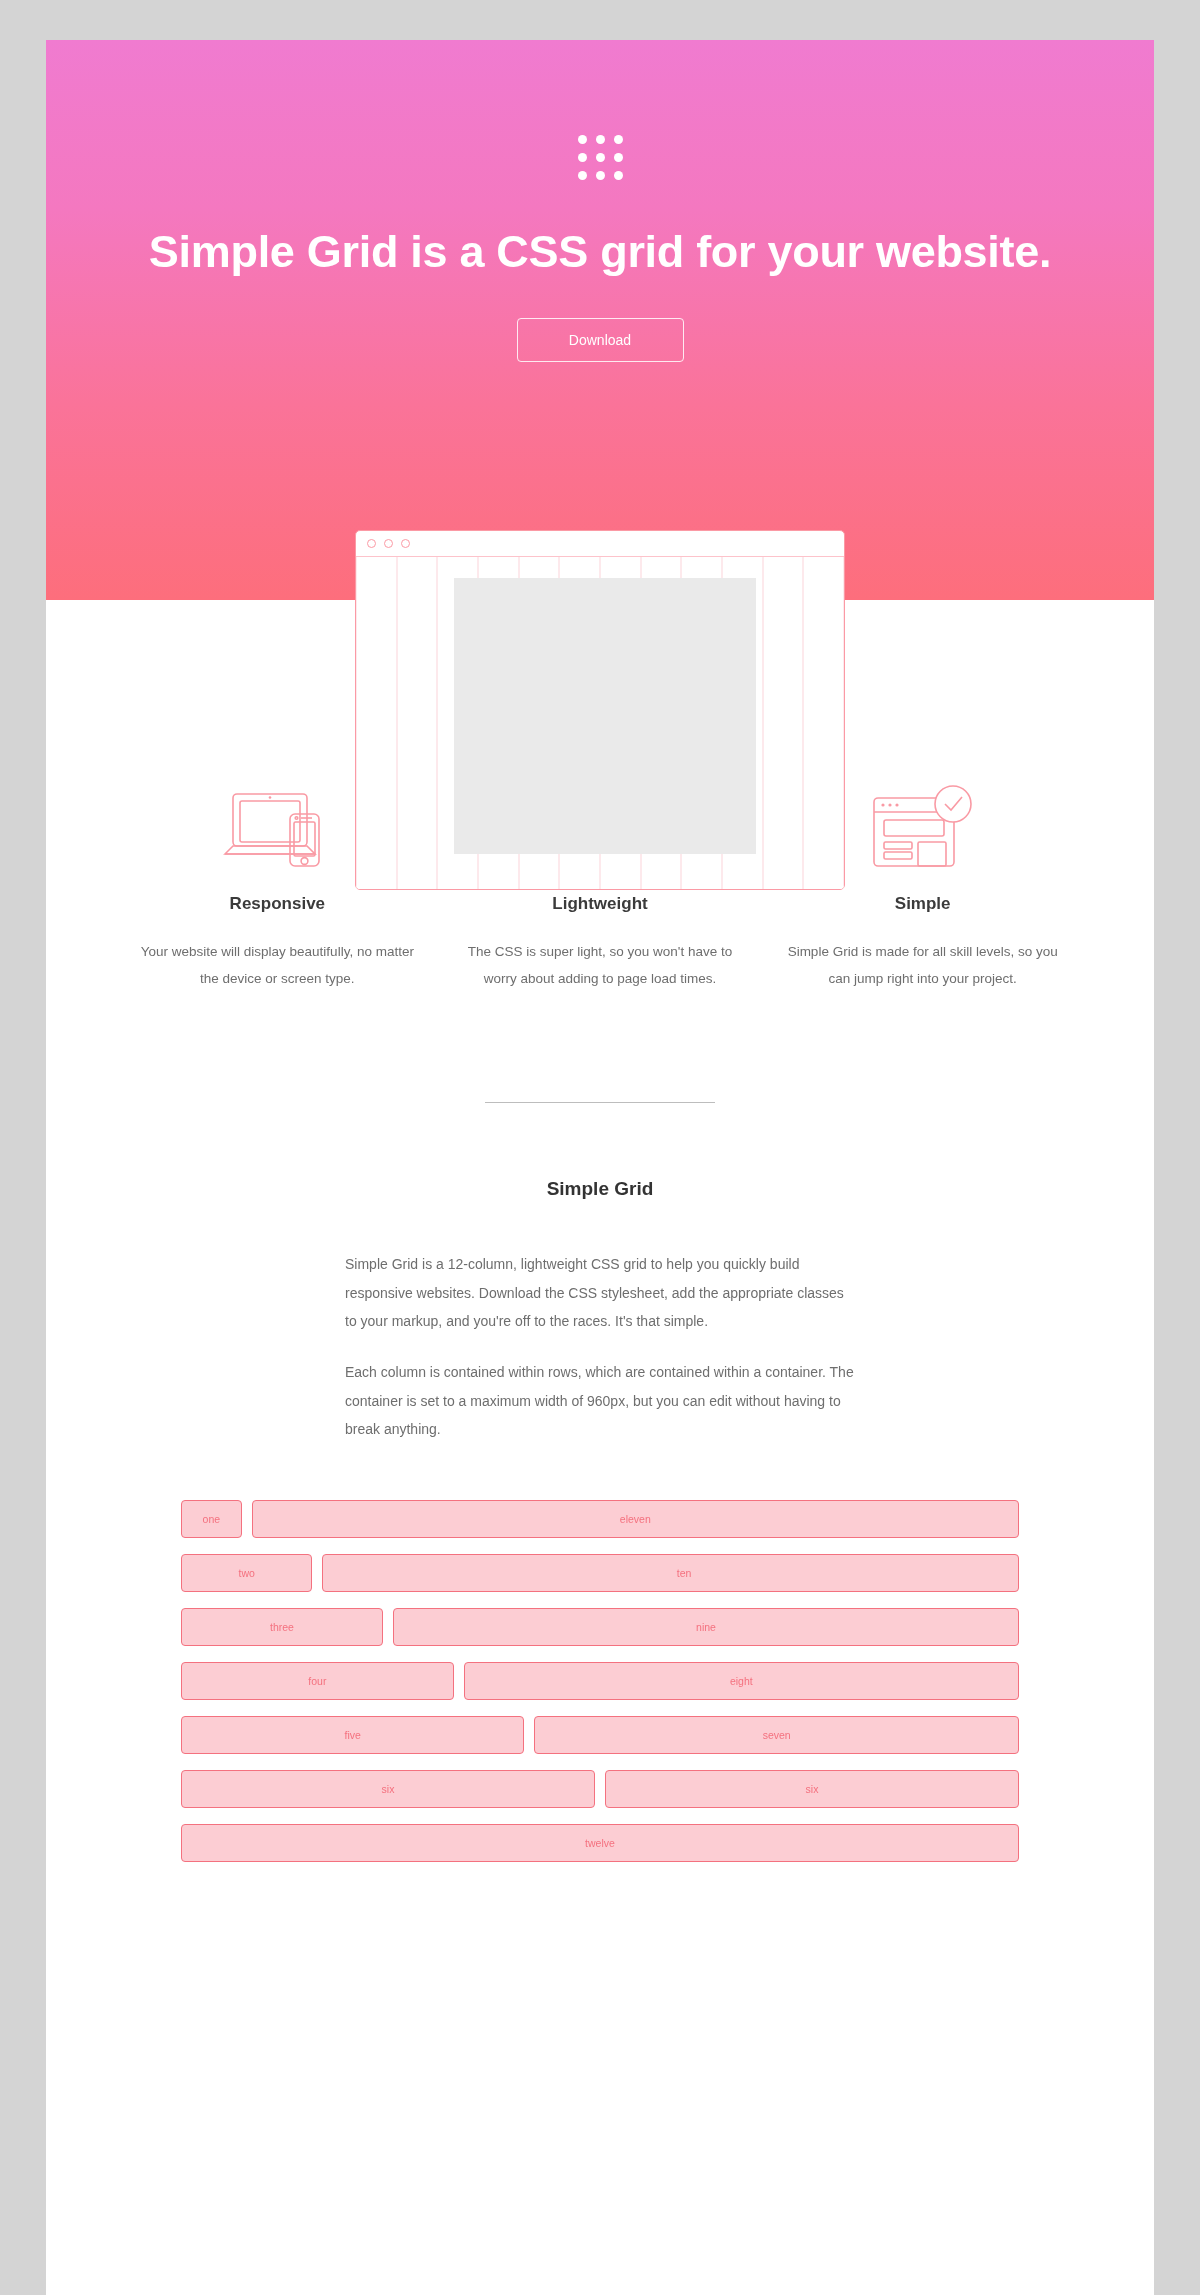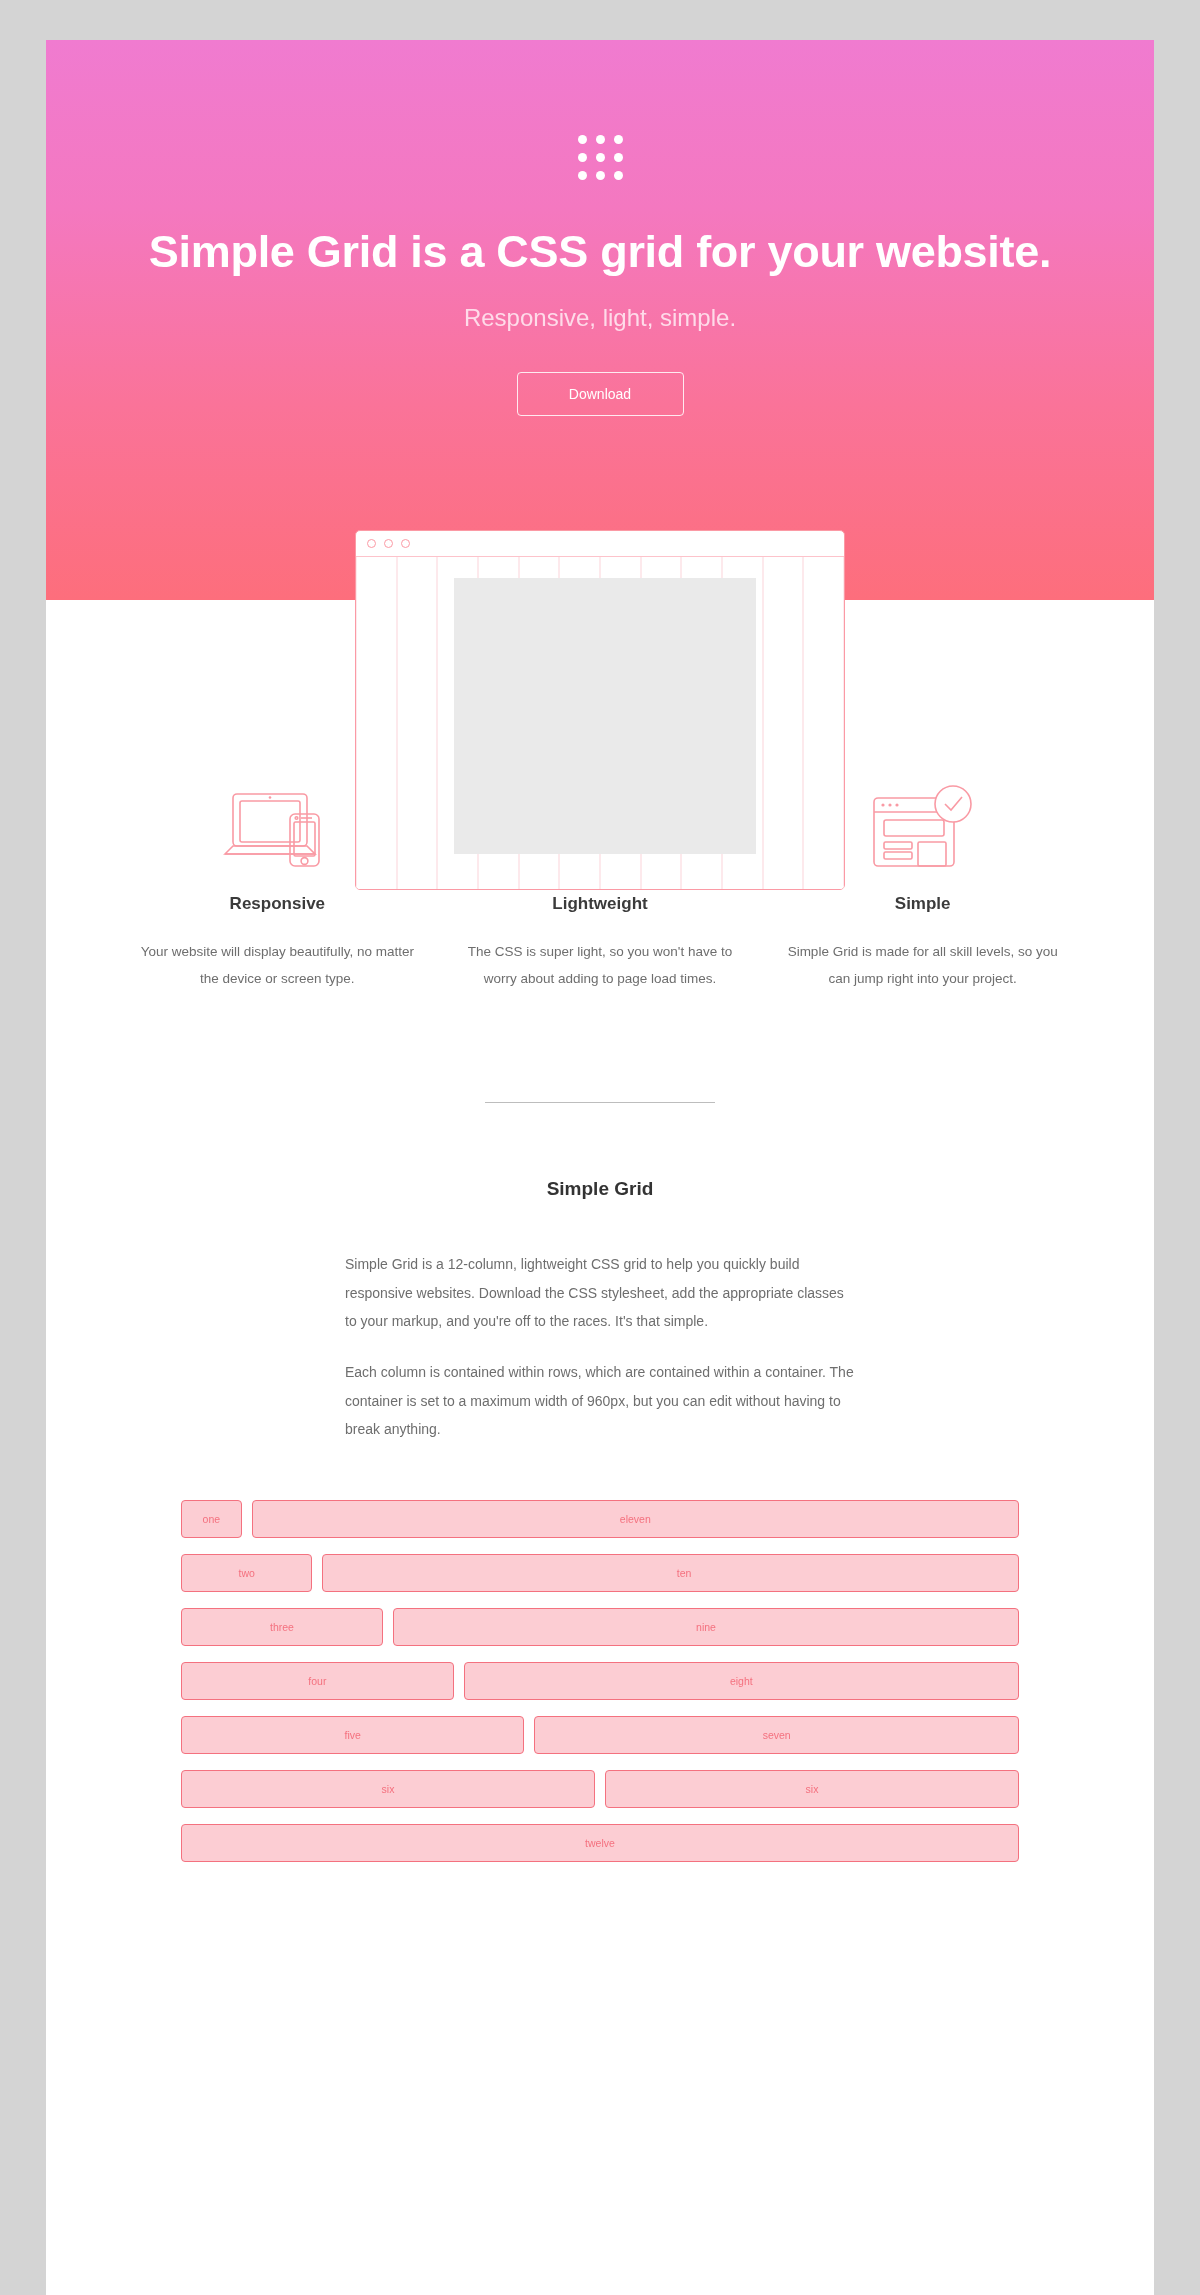--- a/index.html
+++ b/index.html
@@ -190,21 +190,20 @@
         <i></i>
         <i></i>
         <i></i>
         <i></i>
         <i></i>
         <i></i>
         <i></i>
         <i></i>
     </div>
     <h1 class="hero-title">Simple Grid is a CSS grid for your website.</h1>
-    <p class="hero-sub">Responsive, light, simple.</p>
     <button class="hero-btn">Download</button>
   </section>
 
   <div class="mockup-wrap">
     <div class="mockup">
       <div class="mockup-bar">
         <i></i>
         <i></i>
         <i></i>
       </div>

